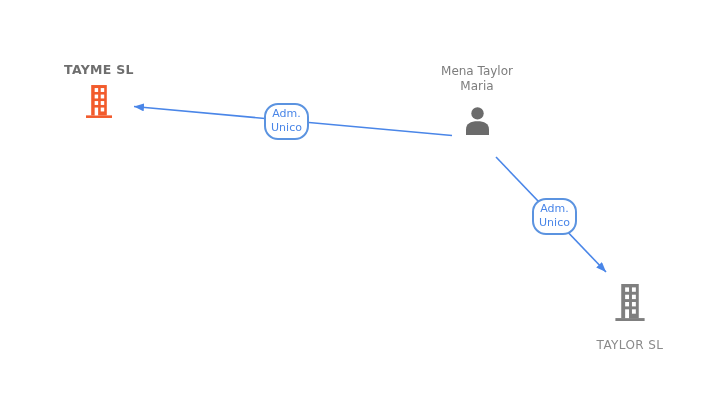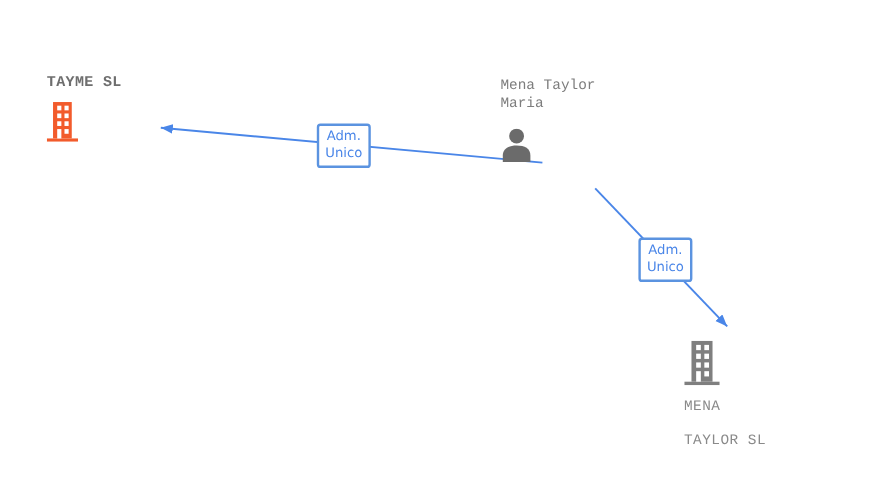--- a/index.html
+++ b/index.html
@@ -11,22 +11,21 @@
     overflow: hidden;
     font-family: "DejaVu Sans", "Liberation Sans", sans-serif;
   }
   .layer-edges {
     position: absolute;
     left: 0; top: 0;
     pointer-events: none;
   }
   .node {
     position: absolute;
-    text-align: left;
-    font-family: Liberation Mono, monospace;
+    text-align: center;
   }
   .node-tayme { left: 39px; top: 62px; width: 120px; }
   .company-name-bold {
     font-size: 12.5px;
     font-weight: bold;
     color: #6e6e6e;
     letter-spacing: 0.3px;
     line-height: 15px;
   }
   .node-tayme .building-wrap { margin-top: 6px; }
@@ -43,21 +42,21 @@
     color: #8a8a8a;
     line-height: 16px;
     letter-spacing: 0.4px;
     margin-top: 5px;
   }
   .edge-box {
     position: absolute;
     box-sizing: border-box;
     background: #ffffff;
     border: 2px solid #5b93e0;
-    border-radius: 3px;
+    border-radius: 14px;
     color: #4a86e8;
     font-size: 11px;
     line-height: 14px;
     text-align: center;
     padding: 2px 0 3px 0;
     width: 45px;
   }
   .edge-box-1 { left: 264px; top: 103px; }
   .edge-box-2 { left: 532px; top: 198px; }
   .logo {
@@ -150,21 +149,20 @@
           <rect x="17" y="3.5" width="4" height="4.5"></rect>
           <rect x="10" y="11" width="4" height="4.5"></rect>
           <rect x="17" y="11" width="4" height="4.5"></rect>
           <rect x="10" y="18.5" width="4" height="4.5"></rect>
           <rect x="17" y="18.5" width="4" height="4.5"></rect>
           <rect x="10" y="26" width="4" height="9"></rect>
           <rect x="17" y="26" width="4" height="4.5"></rect>
         </g>
       </svg>
     </div>
-    <div class="company-name-gray">MENA</div>
     <div class="company-name-gray" style="margin-top:12px;">TAYLOR SL</div>
   </div>
 
   <div class="edge-box edge-box-1">
     <div>Adm.</div>
     <div>Unico</div>
   </div>
   <div class="edge-box edge-box-2">
     <div>Adm.</div>
     <div>Unico</div>

